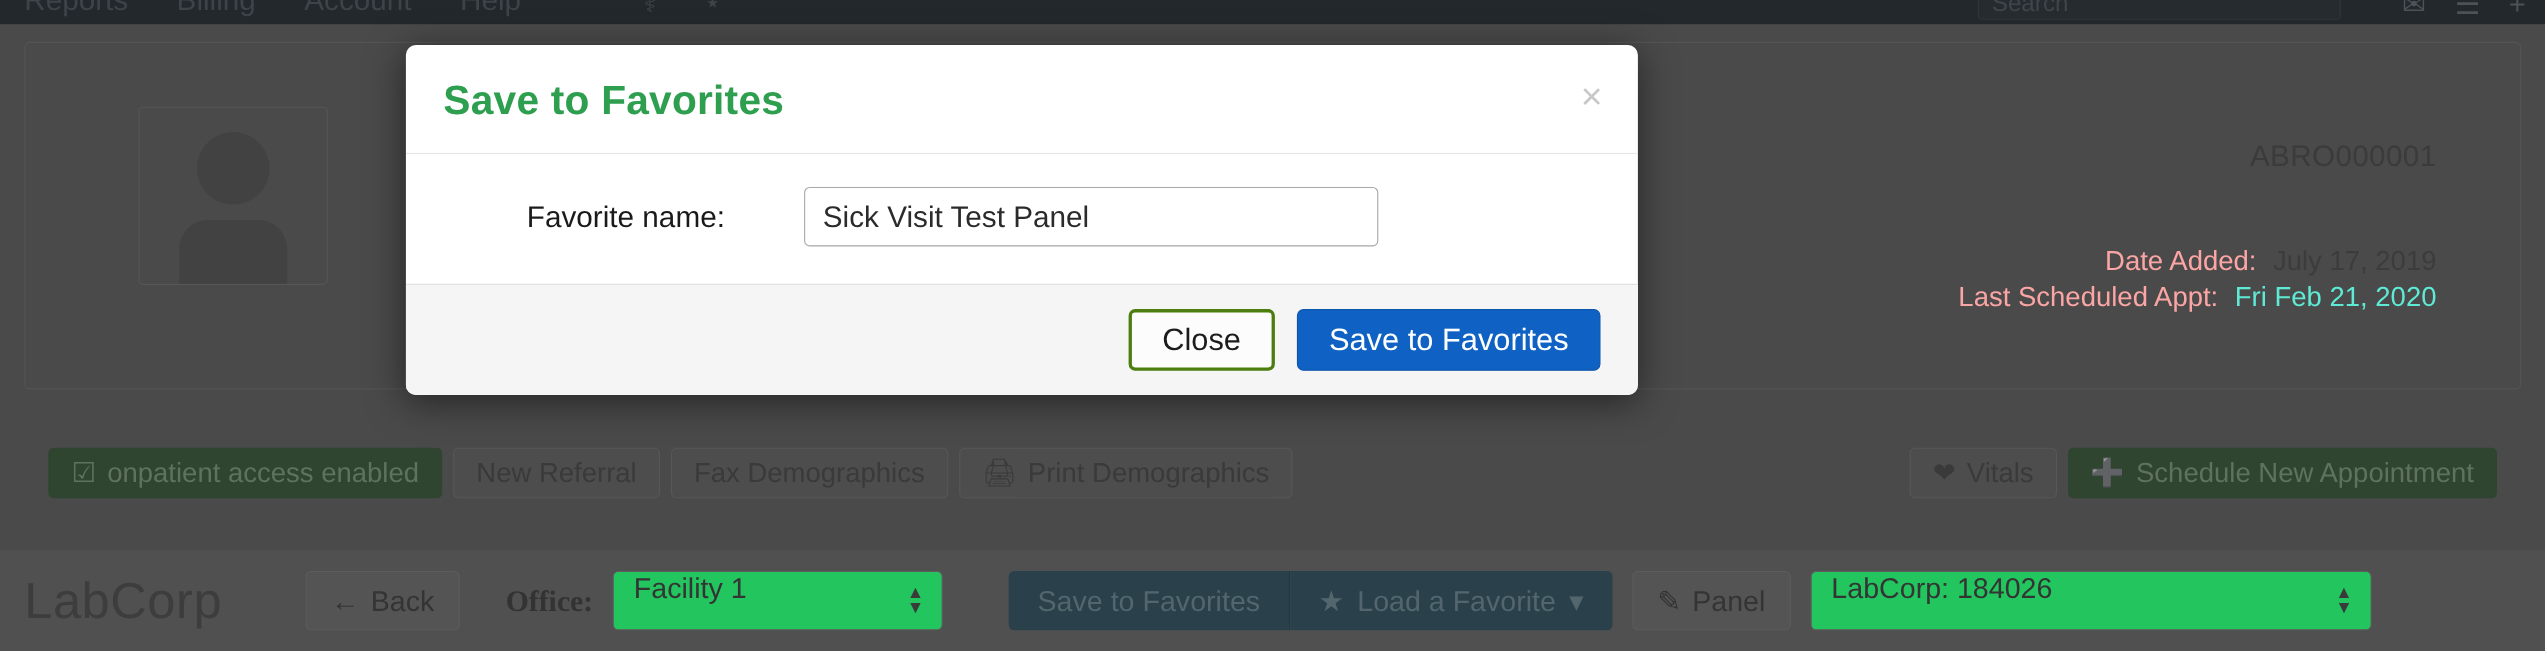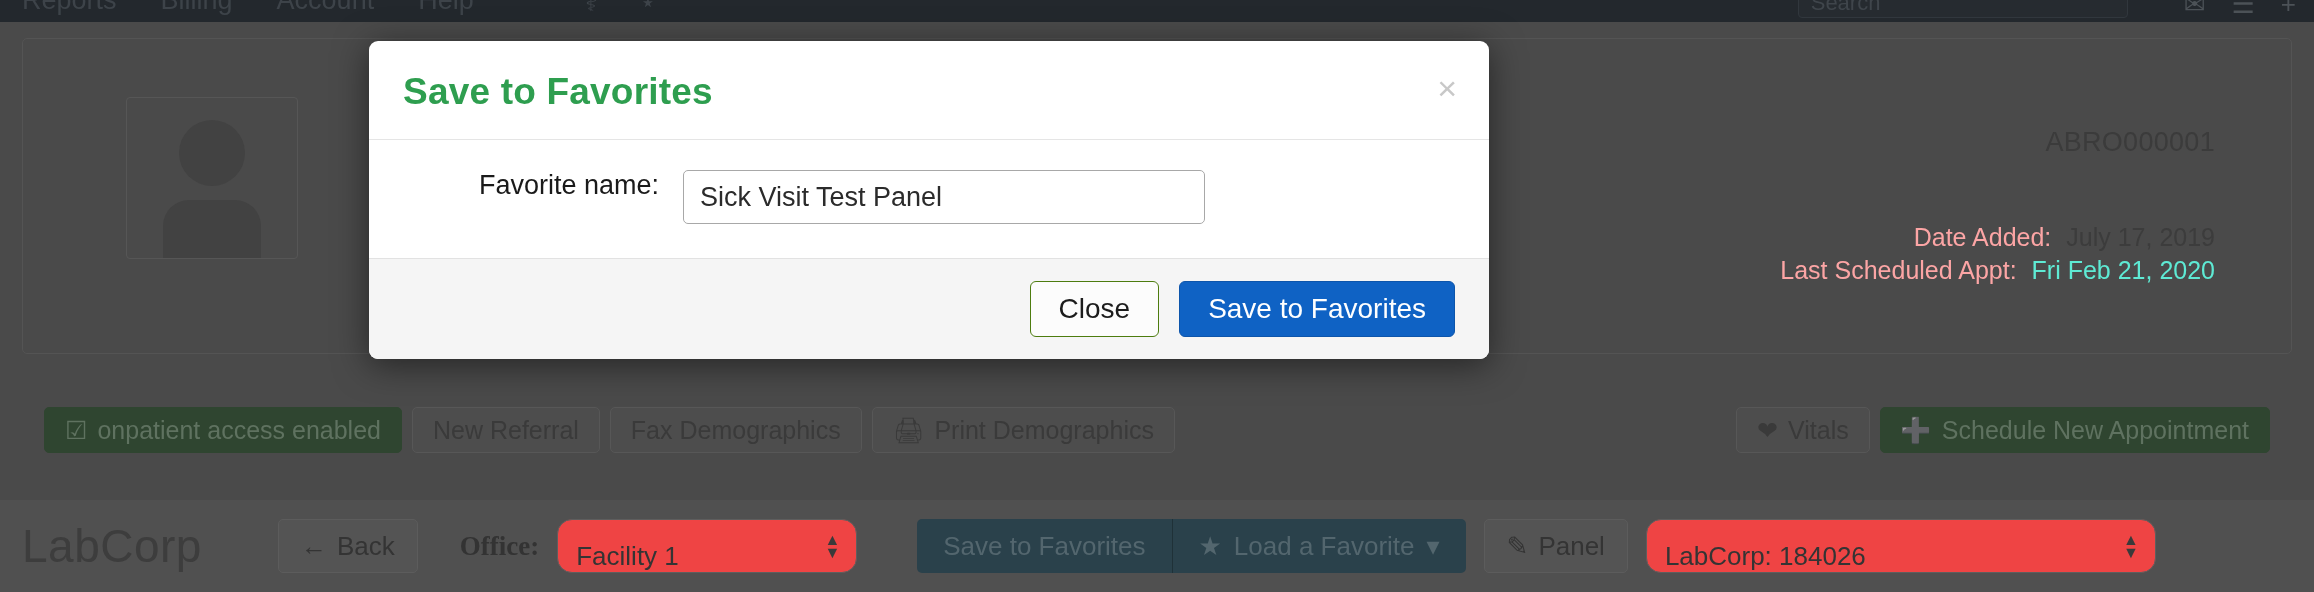--- a/index.html
+++ b/index.html
@@ -177,25 +177,25 @@
     display: inline-flex; align-items: center; gap: 10px;
     padding: 0 22px;
     white-space: nowrap;
   }
   .office-label {
     color: #333333; font-size: 27px; font-weight: bold; margin-left: 24px; font-family: Liberation Serif, serif;
   }
   .sel {
     height: 54px;
     border: 1px solid #5e5e5e;
-    border-radius: 15px;
-    background: #ef4444;
+    border-radius: 5px;
+    background: #22c55e;
     color: #343434;
     font-size: 26px;
-    display: inline-flex; align-items: flex-end;
+    display: inline-flex; align-items: flex-start;
     padding: 0 18px;
     min-width: 300px;
     position: relative;
     white-space: nowrap;
   }
   .sel .spin {
     position: absolute; right: 16px; top: 50%;
     transform: translateY(-50%);
     font-size: 16px; line-height: .82;
     color: #3a3a3a;
@@ -242,60 +242,61 @@
     position: absolute;
     right: 32px; top: 30px;
     color: #c8c8c8;
     font-size: 34px;
     line-height: 1;
     font-weight: 300;
     cursor: pointer;
   }
   .modal-body {
     padding: 30px 45px 34px 34px;
-    display: flex; align-items: flex-start;
+    display: flex; align-items: center;
   }
   .form-label {
     color: #1a1a1a;
     font-size: 27px;
     width: 280px;
     text-align: right;
     padding-right: 24px;
     white-space: nowrap;
   }
   .form-input {
     width: 522px; height: 54px;
     border: 1px solid #a8a8a8;
     border-radius: 5px;
     background: #fff;
     color: #2b2b2b;
     font-size: 27px;
     padding: 0 16px;
     font-family: "Liberation Sans", sans-serif;
     outline: none;
+    margin-left: 48px;
   }
   .modal-footer {
     background: #f5f5f5;
     border-top: 1px solid #e2e2e2;
     padding: 22px 34px;
     display: flex; justify-content: flex-end; gap: 20px;
   }
   .m-btn {
     height: 56px;
     border-radius: 6px;
     font-size: 28px;
     padding: 0 28px;
     display: inline-flex; align-items: center; justify-content: center;
     cursor: pointer;
     font-family: "Liberation Sans", sans-serif;
     white-space: nowrap;
   }
   .m-btn.secondary {
     background: #fcfcfc;
-    border: 1px solid #4d7c0f;
+    border: 3px solid #4d7c0f;
     color: #1c1c1c;
   }
   .m-btn.primary {
     background: #0f62c4;
     border: 1px solid #0d55ab;
     color: #ffffff;
   }
   .icon { display: inline-block; }
 </style>
 </head>

